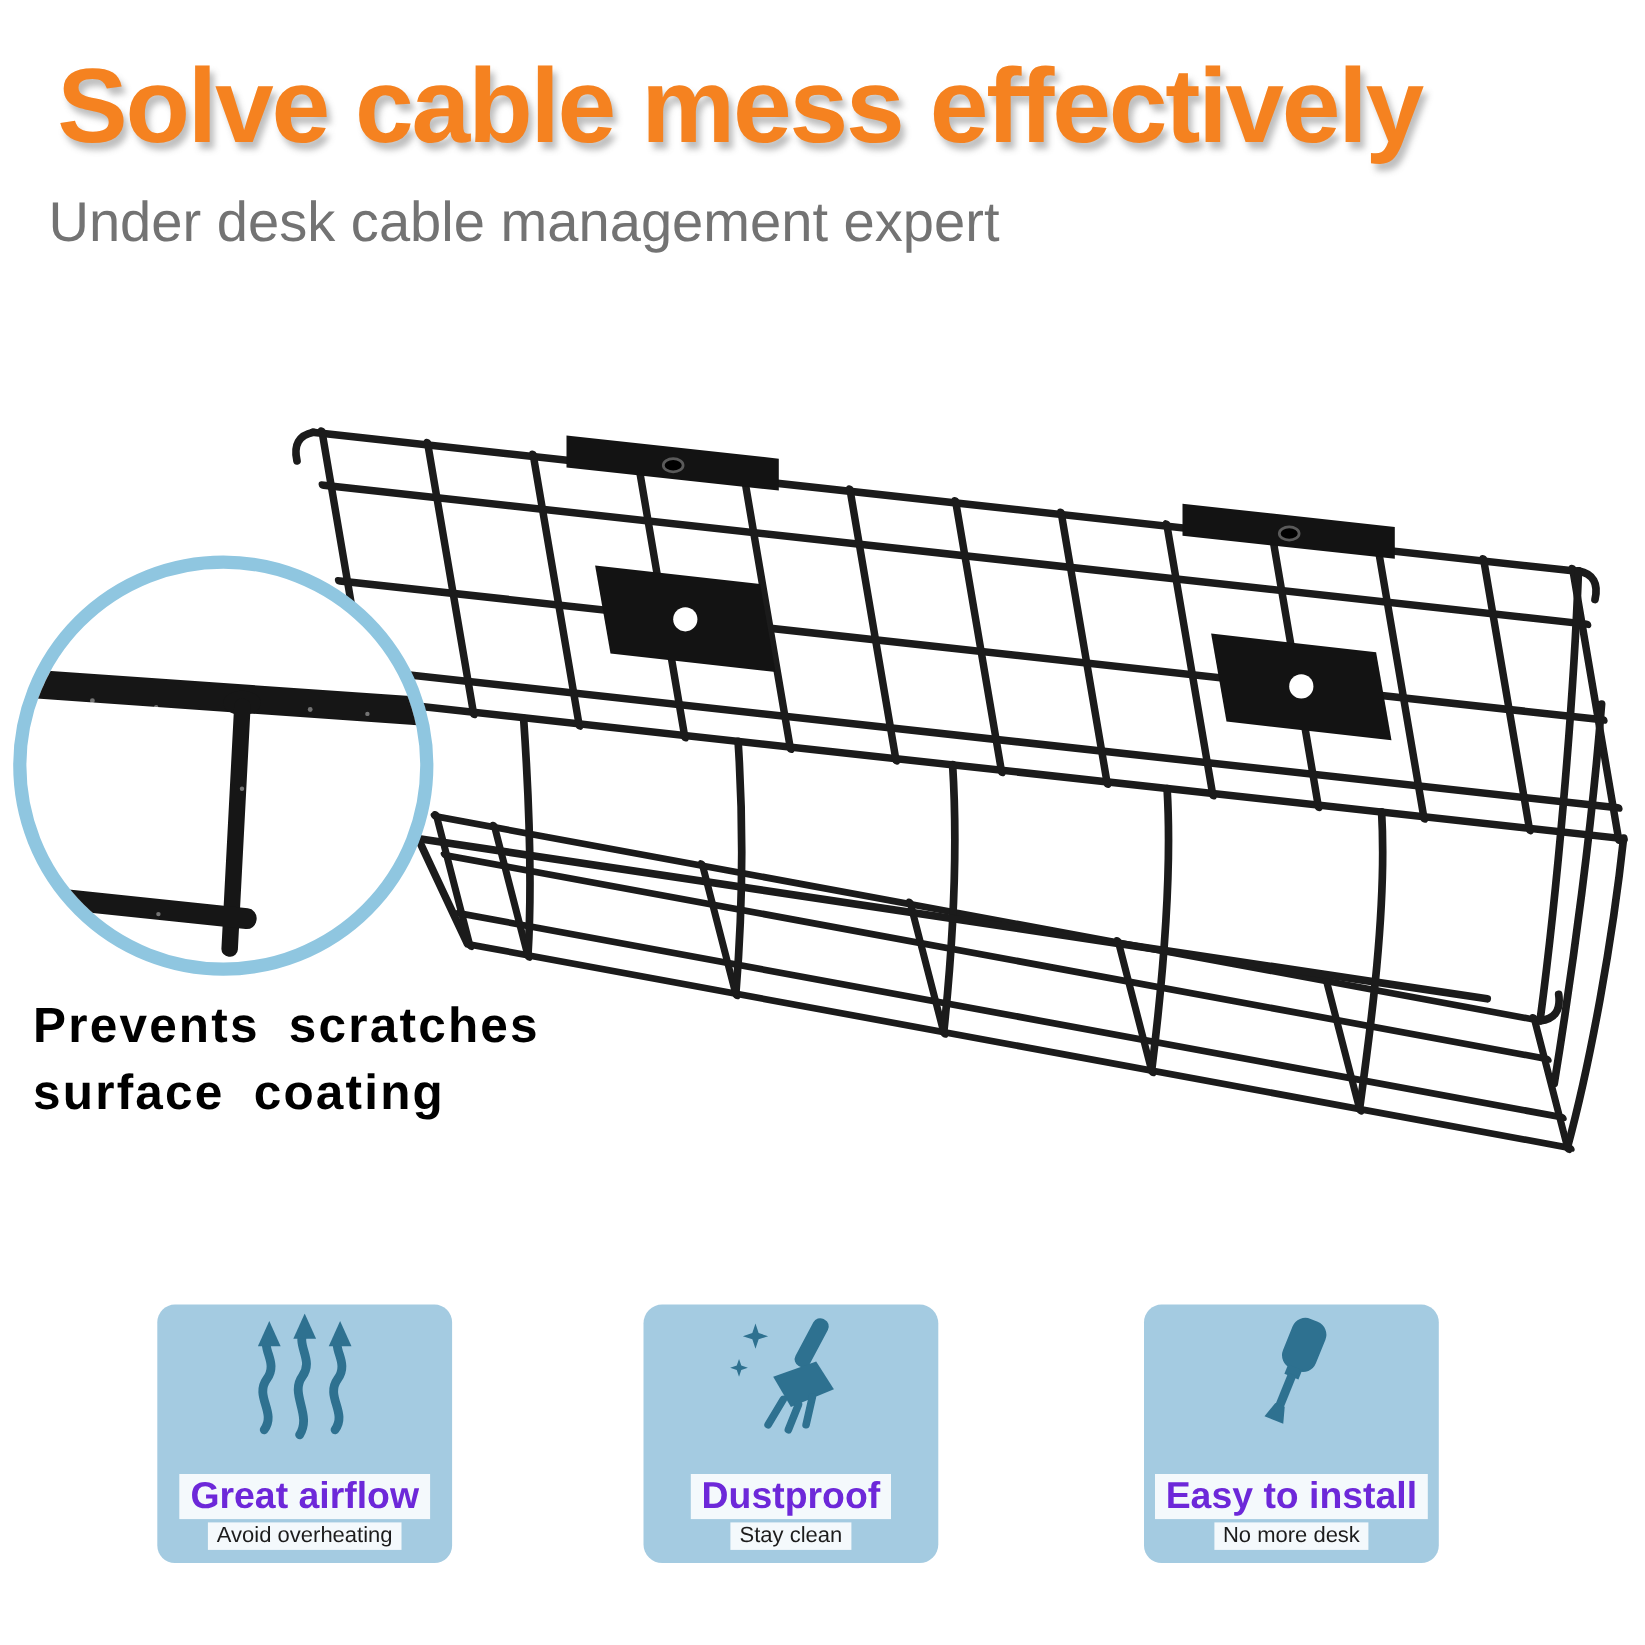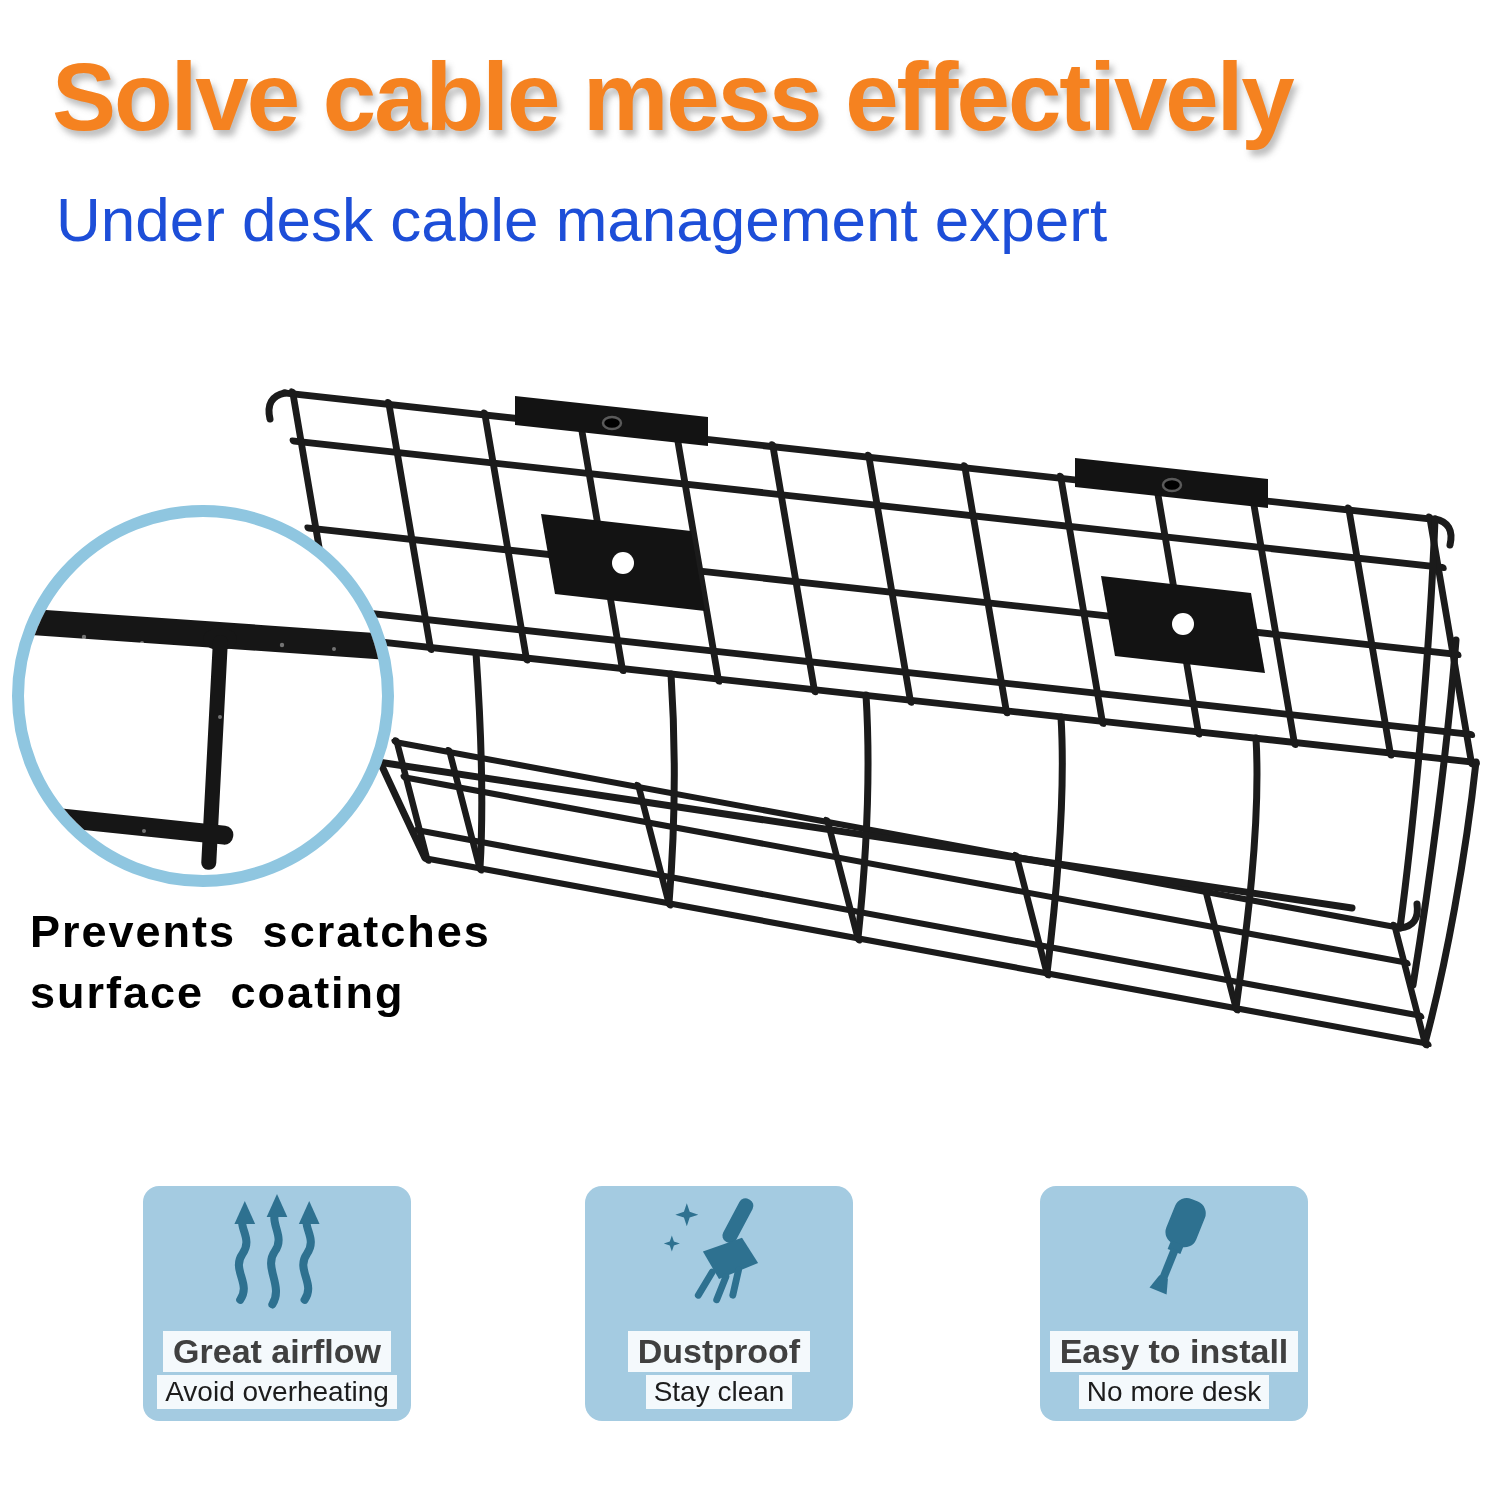--- a/index.html
+++ b/index.html
@@ -10,22 +10,22 @@
     font-family:"Liberation Sans", sans-serif;
   }
   .page-title {
     position:absolute; left:36px; top:26px; margin:16px;
     font-size:96px; font-weight:bold; letter-spacing:-2px;
     color:#F58220; white-space:nowrap;
     text-shadow:4px 6px 6px rgba(110,110,110,0.45);
     z-index:2;
   }
   .page-subtitle {
-    position:absolute; left:40px; top:168px; margin:16px;
-    font-size:62px; font-weight:normal; color:#1d4ed8;
+    position:absolute; left:40px; top:168px; margin:4px;
+    font-size:51px; font-weight:normal; color:#737373;
     white-space:nowrap; z-index:2;
   }
   .tray-svg { position:absolute; left:0; top:0; z-index:1; }
   .zoom-callout {
     position:absolute; left:12px; top:505px;
     width:358px; height:358px;
     border:12px solid #8FC6E0; border-radius:50%;
     background:#ffffff; overflow:hidden; z-index:3;
   }
   .callout-caption {
@@ -37,27 +37,27 @@
   .features { position:absolute; left:0; top:1186px; width:1495px; height:250px; z-index:2; }
   .feature-box {
     position:absolute; top:0; width:268px; height:235px;
     background:#A4CBE1; border-radius:16px;
   }
   .fb-0 { left:143px; } .fb-1 { left:585px;border-radius:17px; } .fb-2 { left:1027px;margin-left:13px; }
   .feature-icon { position:absolute; top:8px; left:50%; transform:translateX(-50%); }
   .feature-text { position:absolute; bottom:12px; width:100%; text-align:center; line-height:1.15; }
   .ft-title {
     display:inline-block; background:rgba(255,255,255,0.88);
-    padding:1px 10px; font-size:34px; font-weight:bold; color:#404040;
+    padding:1px 10px; font-size:34px; font-weight:bold; color:#6d28d9;
     white-space:nowrap;
   }
   .ft-sub-wrap { margin-top:3px; }
   .ft-sub {
     display:inline-block; background:rgba(255,255,255,0.88);
-    padding:1px 8px; font-size:28px; color:#1c1c1c; white-space:nowrap;
+    padding:1px 8px; font-size:20px; color:#1c1c1c; white-space:nowrap;
   }
 </style>
 </head>
 <body>
 
 <h1 class="page-title">Solve cable mess effectively</h1>
 <h2 class="page-subtitle">Under desk cable management expert</h2>
 
 <svg class="tray-svg" width="1495" height="1495" viewBox="0 0 1495 1495">
   <g stroke="#1b1b1b" stroke-width="7" fill="none" stroke-linecap="round">

